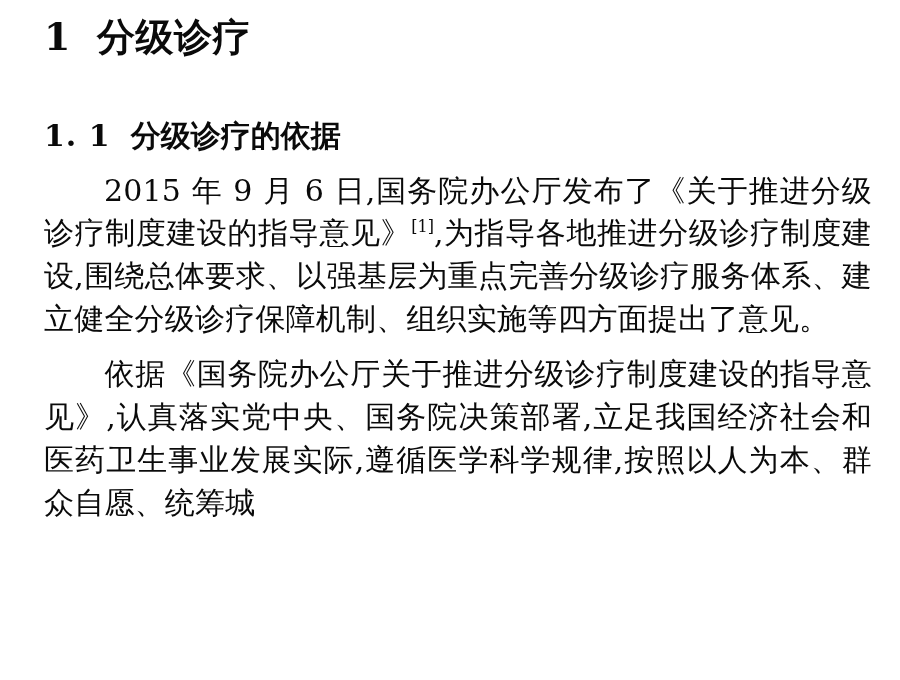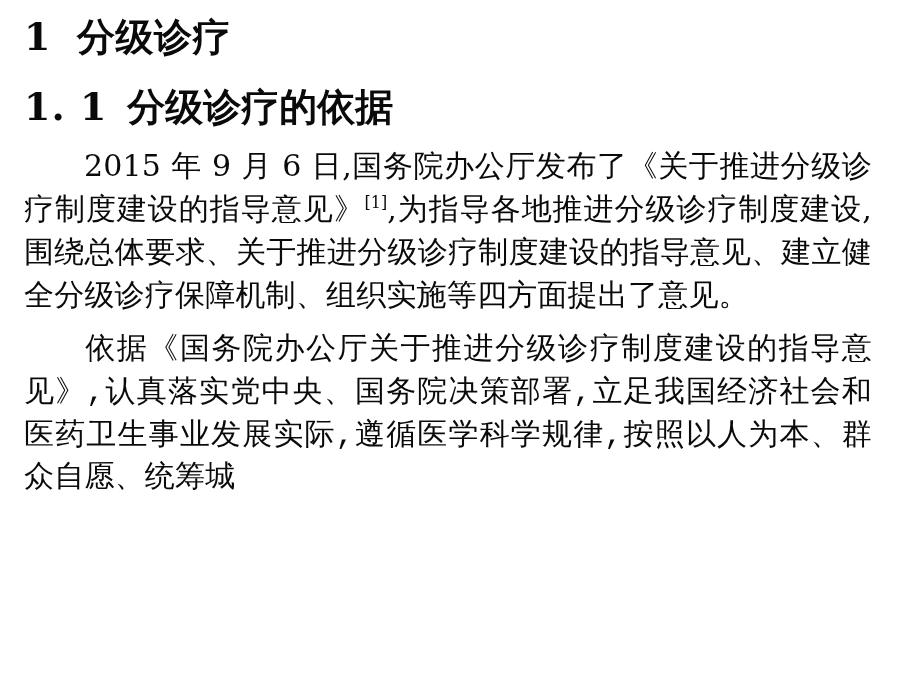--- a/index.html
+++ b/index.html
@@ -12,36 +12,36 @@
     height: 680px;
     overflow: hidden;
     font-family: "DejaVu Serif", "Liberation Serif", serif;
     color: #0a0a0a;
   }
   .page {
     position: relative;
     width: 900px;
     height: 680px;
     box-sizing: border-box;
-    padding: 8px 28px 0 24px;
+    padding: 8px 28px 0 44px;
   }
   .h1 {
     font-size: 38px;
     font-weight: 700;
     letter-spacing: 0.5px;
     margin: 6px 0 0 0;
     line-height: 1.2;
   }
   .h1 .num {
     margin-right: 26px;
   }
   .h2 {
-    font-size: 38px;
+    font-size: 30px;
     font-weight: 700;
-    margin: 24px 0 0 0;
+    margin: 58px 0 0 0;
     line-height: 1.2;
   }
   .h2 .num {
     margin-right: 20px;
     letter-spacing: 1px;
   }
   .para {
     font-size: 30px;
     line-height: 1.43;
     margin: 12px 0 0 0;
@@ -57,37 +57,36 @@
     width: 60px;
   }
   sup.ref {
     font-size: 16px;
     vertical-align: super;
     line-height: 0;
     letter-spacing: 0;
   }
   .clip {
     overflow: hidden;
-    font-family: Liberation Mono, monospace;
   }
 </style>
 </head>
 <body>
 
 <div class="page">
 
   <h1 class="h1">
     <span class="num">1</span><span>分级诊疗</span>
   </h1>
 
   <h2 class="h2">
     <span class="num">1. 1</span><span>分级诊疗的依据</span>
   </h2>
 
   <p class="para first">
-    <span class="indent"></span><span>2015 年 9 月 6 日,国务院办公厅发布了《关于推进分级诊疗制度建设的指导意见》</span><sup class="ref">[1]</sup><span>,为指导各地推进分级诊疗制度建设,围绕总体要求、关于推进分级诊疗制度建设的指导意见、建立健全分级诊疗保障机制、组织实施等四方面提出了意见。</span>
+    <span class="indent"></span><span>2015 年 9 月 6 日,国务院办公厅发布了《关于推进分级诊疗制度建设的指导意见》</span><sup class="ref">[1]</sup><span>,为指导各地推进分级诊疗制度建设,围绕总体要求、以强基层为重点完善分级诊疗服务体系、建立健全分级诊疗保障机制、组织实施等四方面提出了意见。</span>
   </p>
 
   <p class="para clip">
     <span class="indent"></span><span>依据《国务院办公厅关于推进分级诊疗制度建设的指导意见》,认真落实党中央、国务院决策部署,立足我国经济社会和医药卫生事业发展实际,遵循医学科学规律,按照以人为本、群众自愿、统筹城</span>
   </p>
 
 </div>
 
 </body></html>

